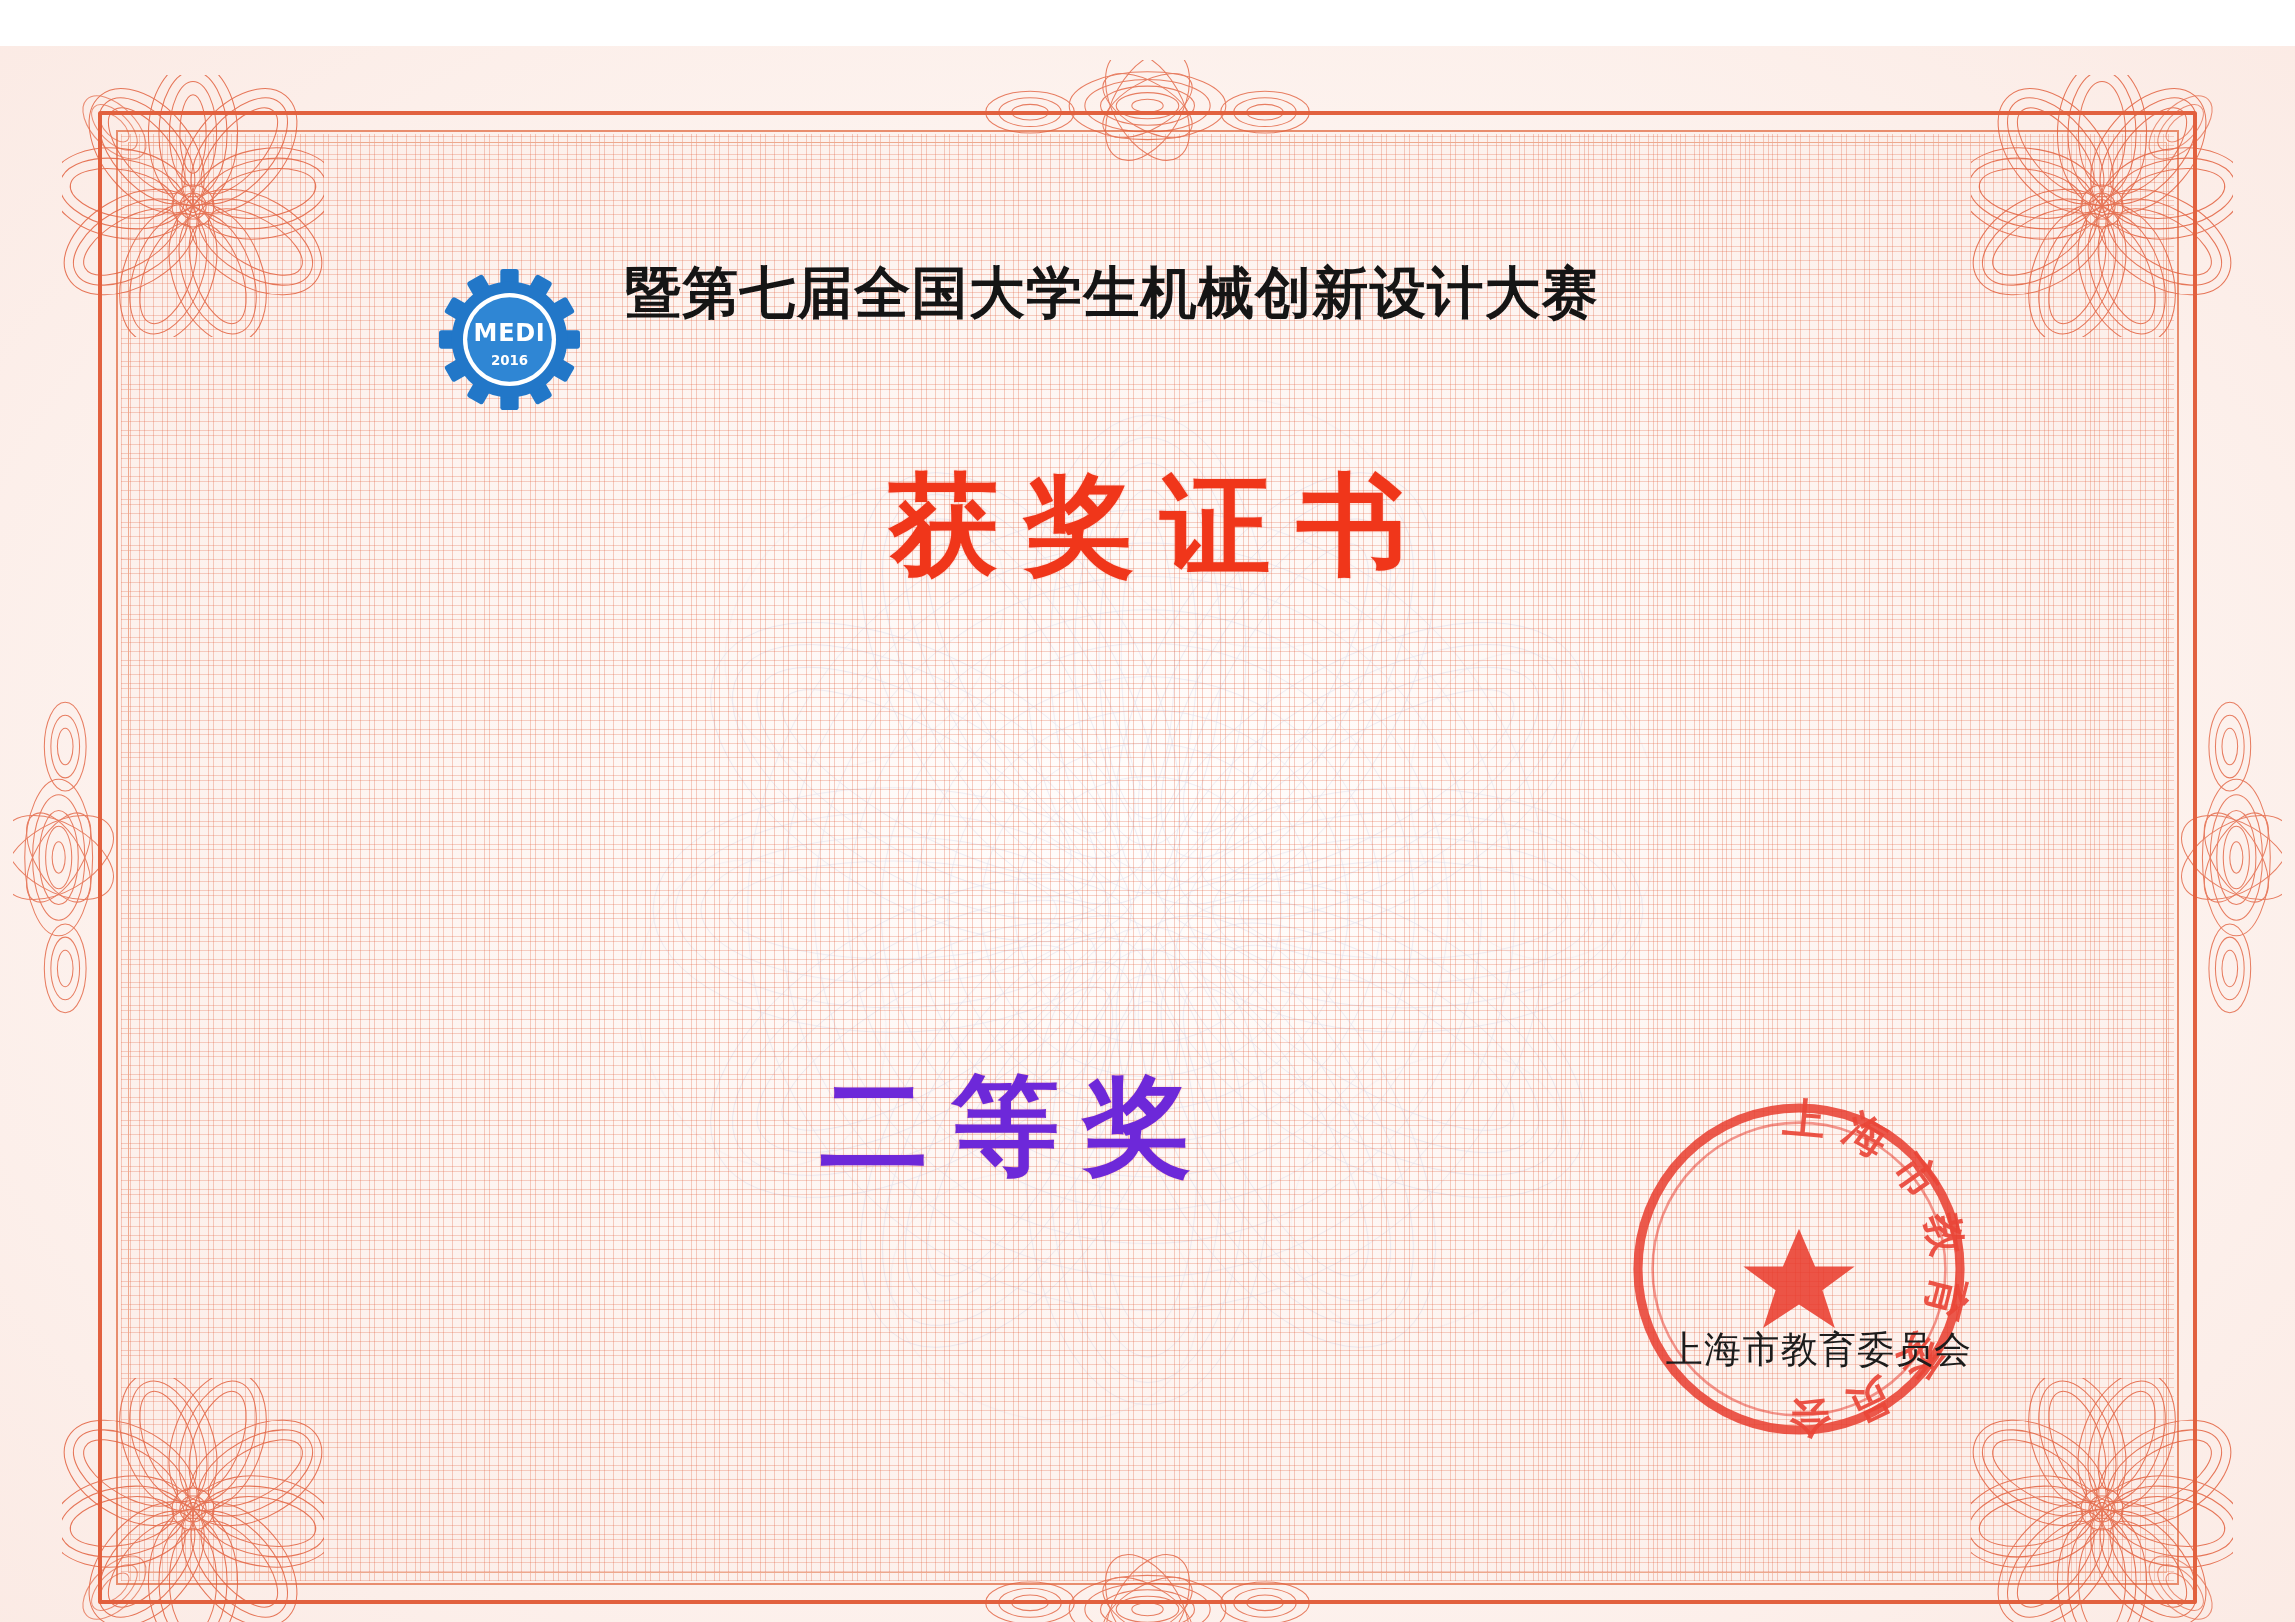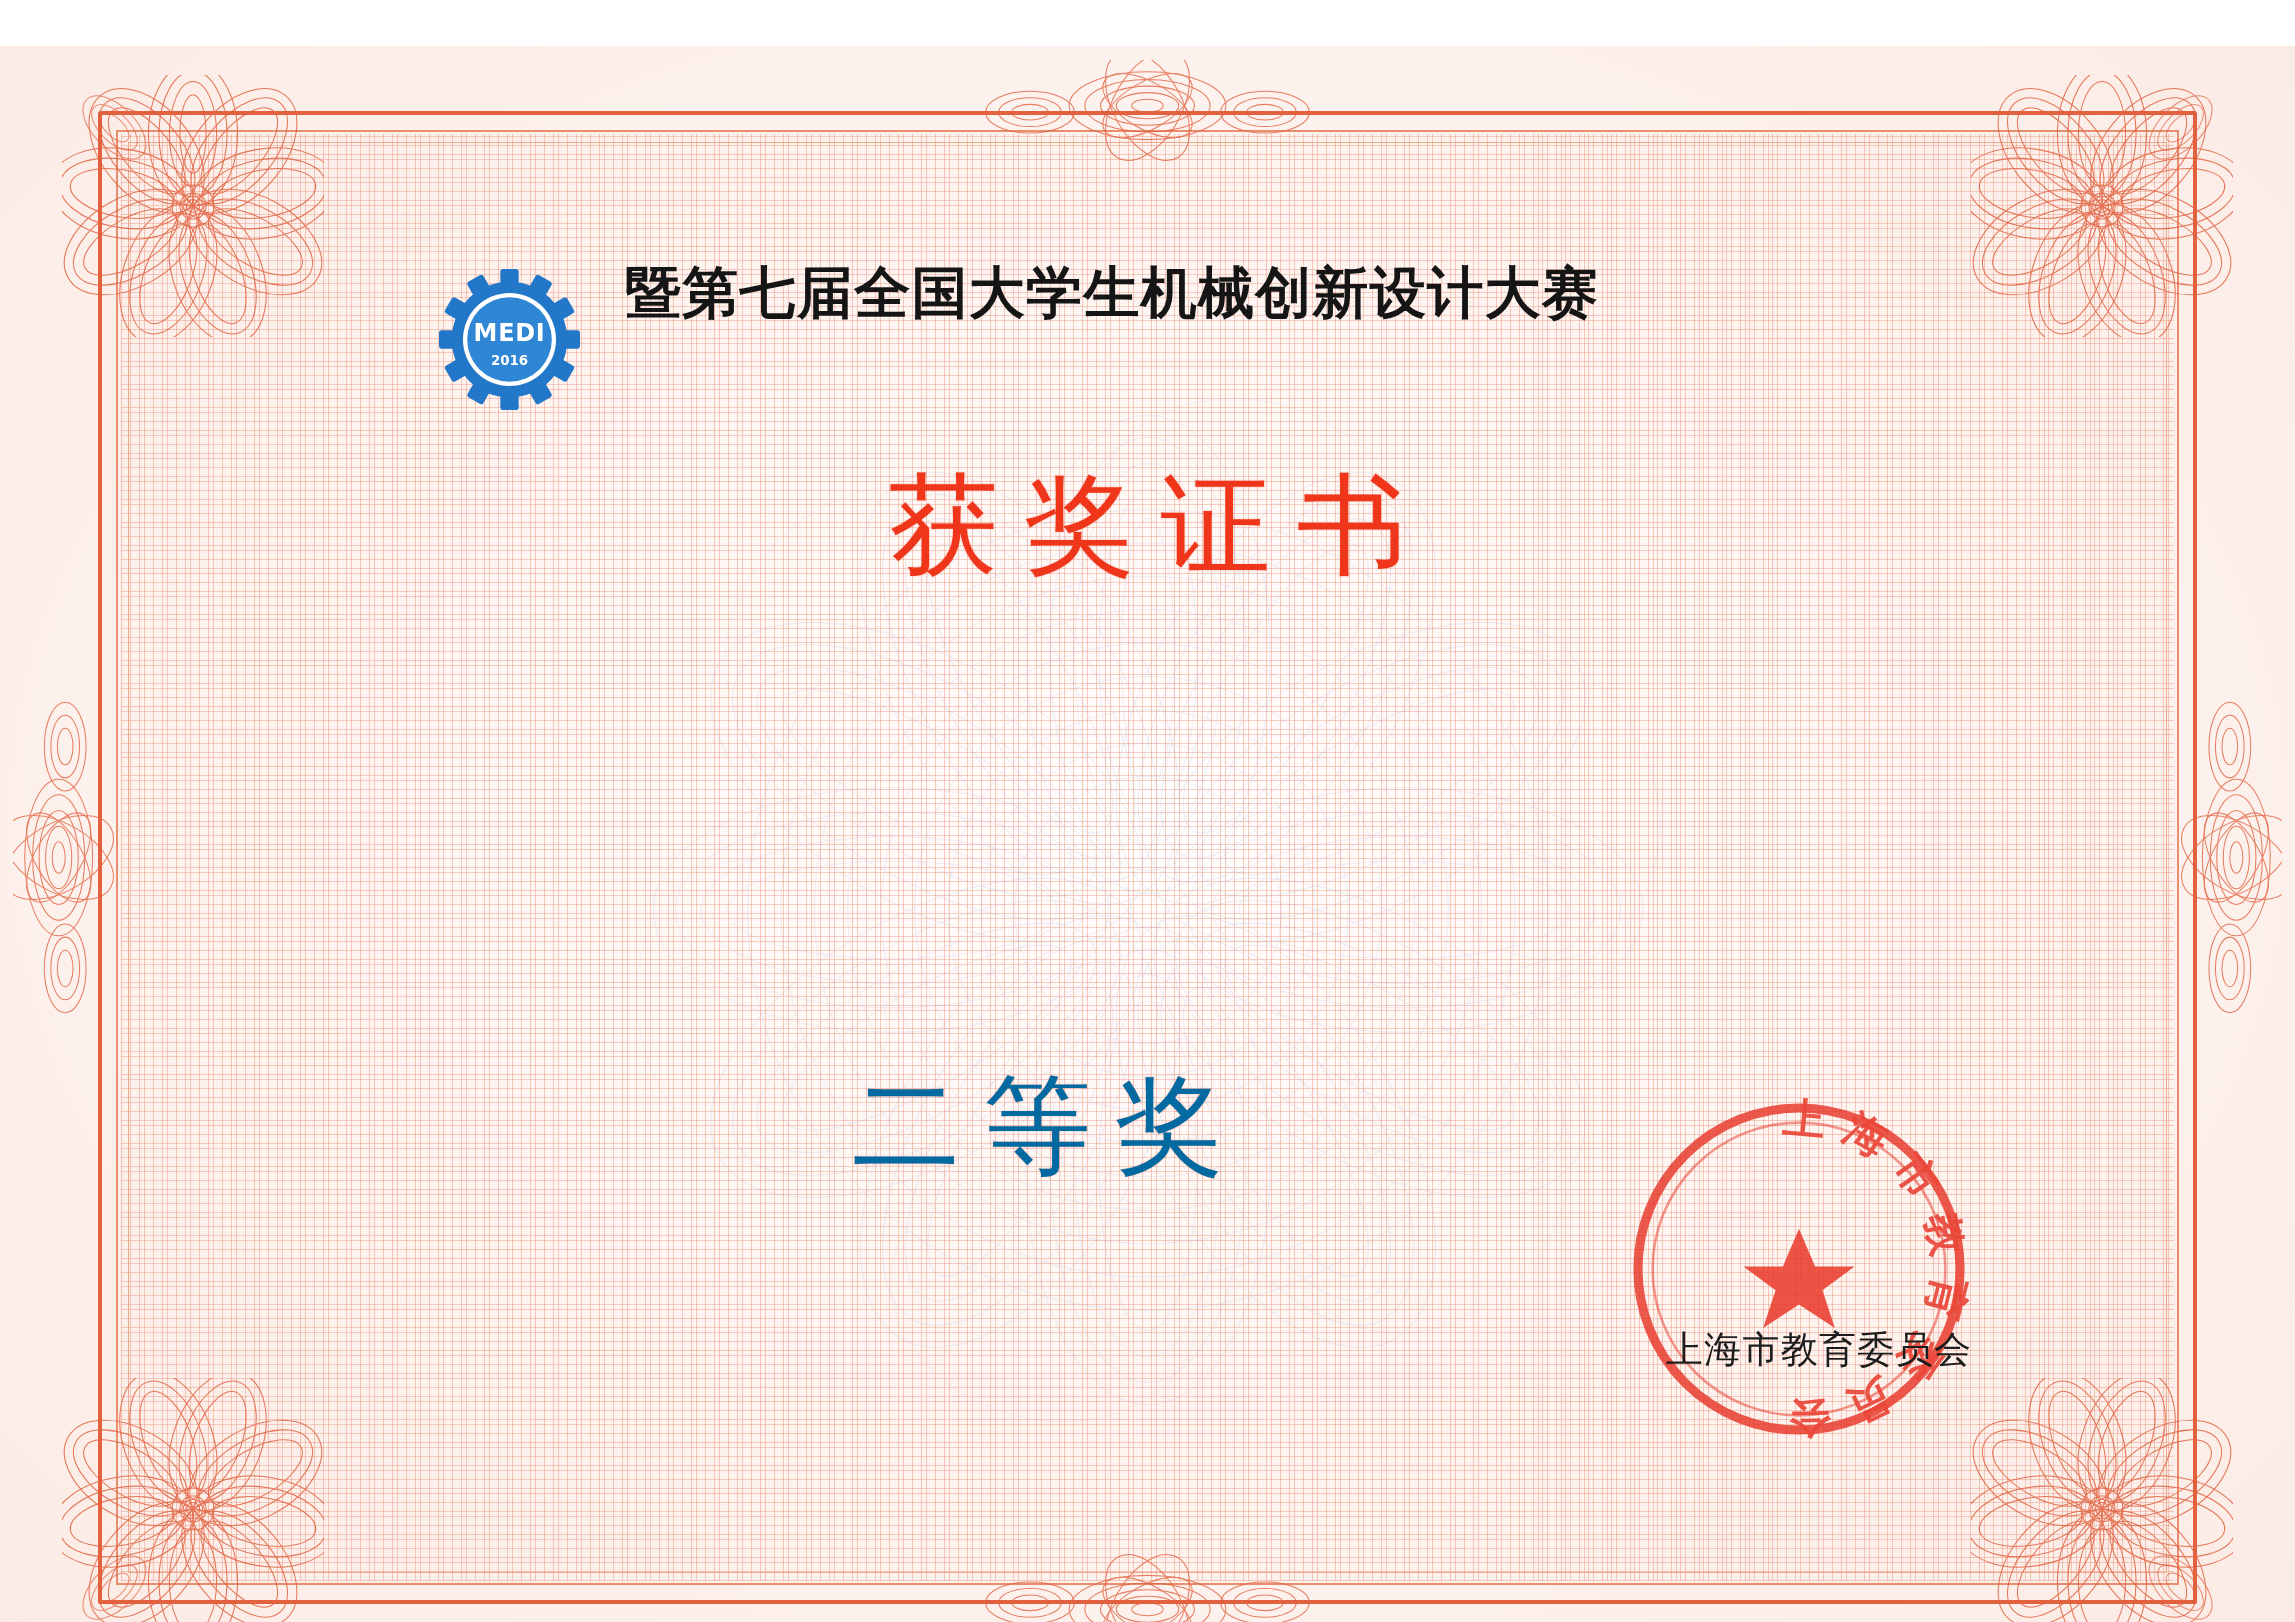--- a/index.html
+++ b/index.html
@@ -166,21 +166,21 @@
   }
 
   
   .cert-title {
     position: absolute;
     left: 0;
     right: 0;
     top: 406px;
     text-align: center;
     font-family: "DejaVu Sans", sans-serif;
-    font-weight: normal;
+    font-weight: bold;
     font-size: 110px;
     letter-spacing: 26px;
     text-indent: 26px;
     color: #f0361a;
     text-shadow: 0 0 2px rgba(240,54,26,0.35);
   }
 
   
   .body-text {
     position: absolute;
@@ -193,27 +193,27 @@
     line-height: 1.85;
   }
   .body-line {
     white-space: nowrap;
   }
   .body-line.indent { text-indent: 85px; }
 
   
   .award-level {
     position: absolute;
-    left: 852px;
+    left: 820px;
     top: 1008px;
     font-family: "DejaVu Sans", sans-serif;
-    font-weight: normal;
+    font-weight: bold;
     font-size: 108px;
     letter-spacing: 23.6px;
-    color: #0369a1;
+    color: #6d28d9;
     text-shadow: 0 0 2px rgba(240,54,26,0.30);
   }
 
   
   .seal {
     position: absolute;
     left: 1616px;
     top: 1040px;
     width: 366px;
     height: 366px;

